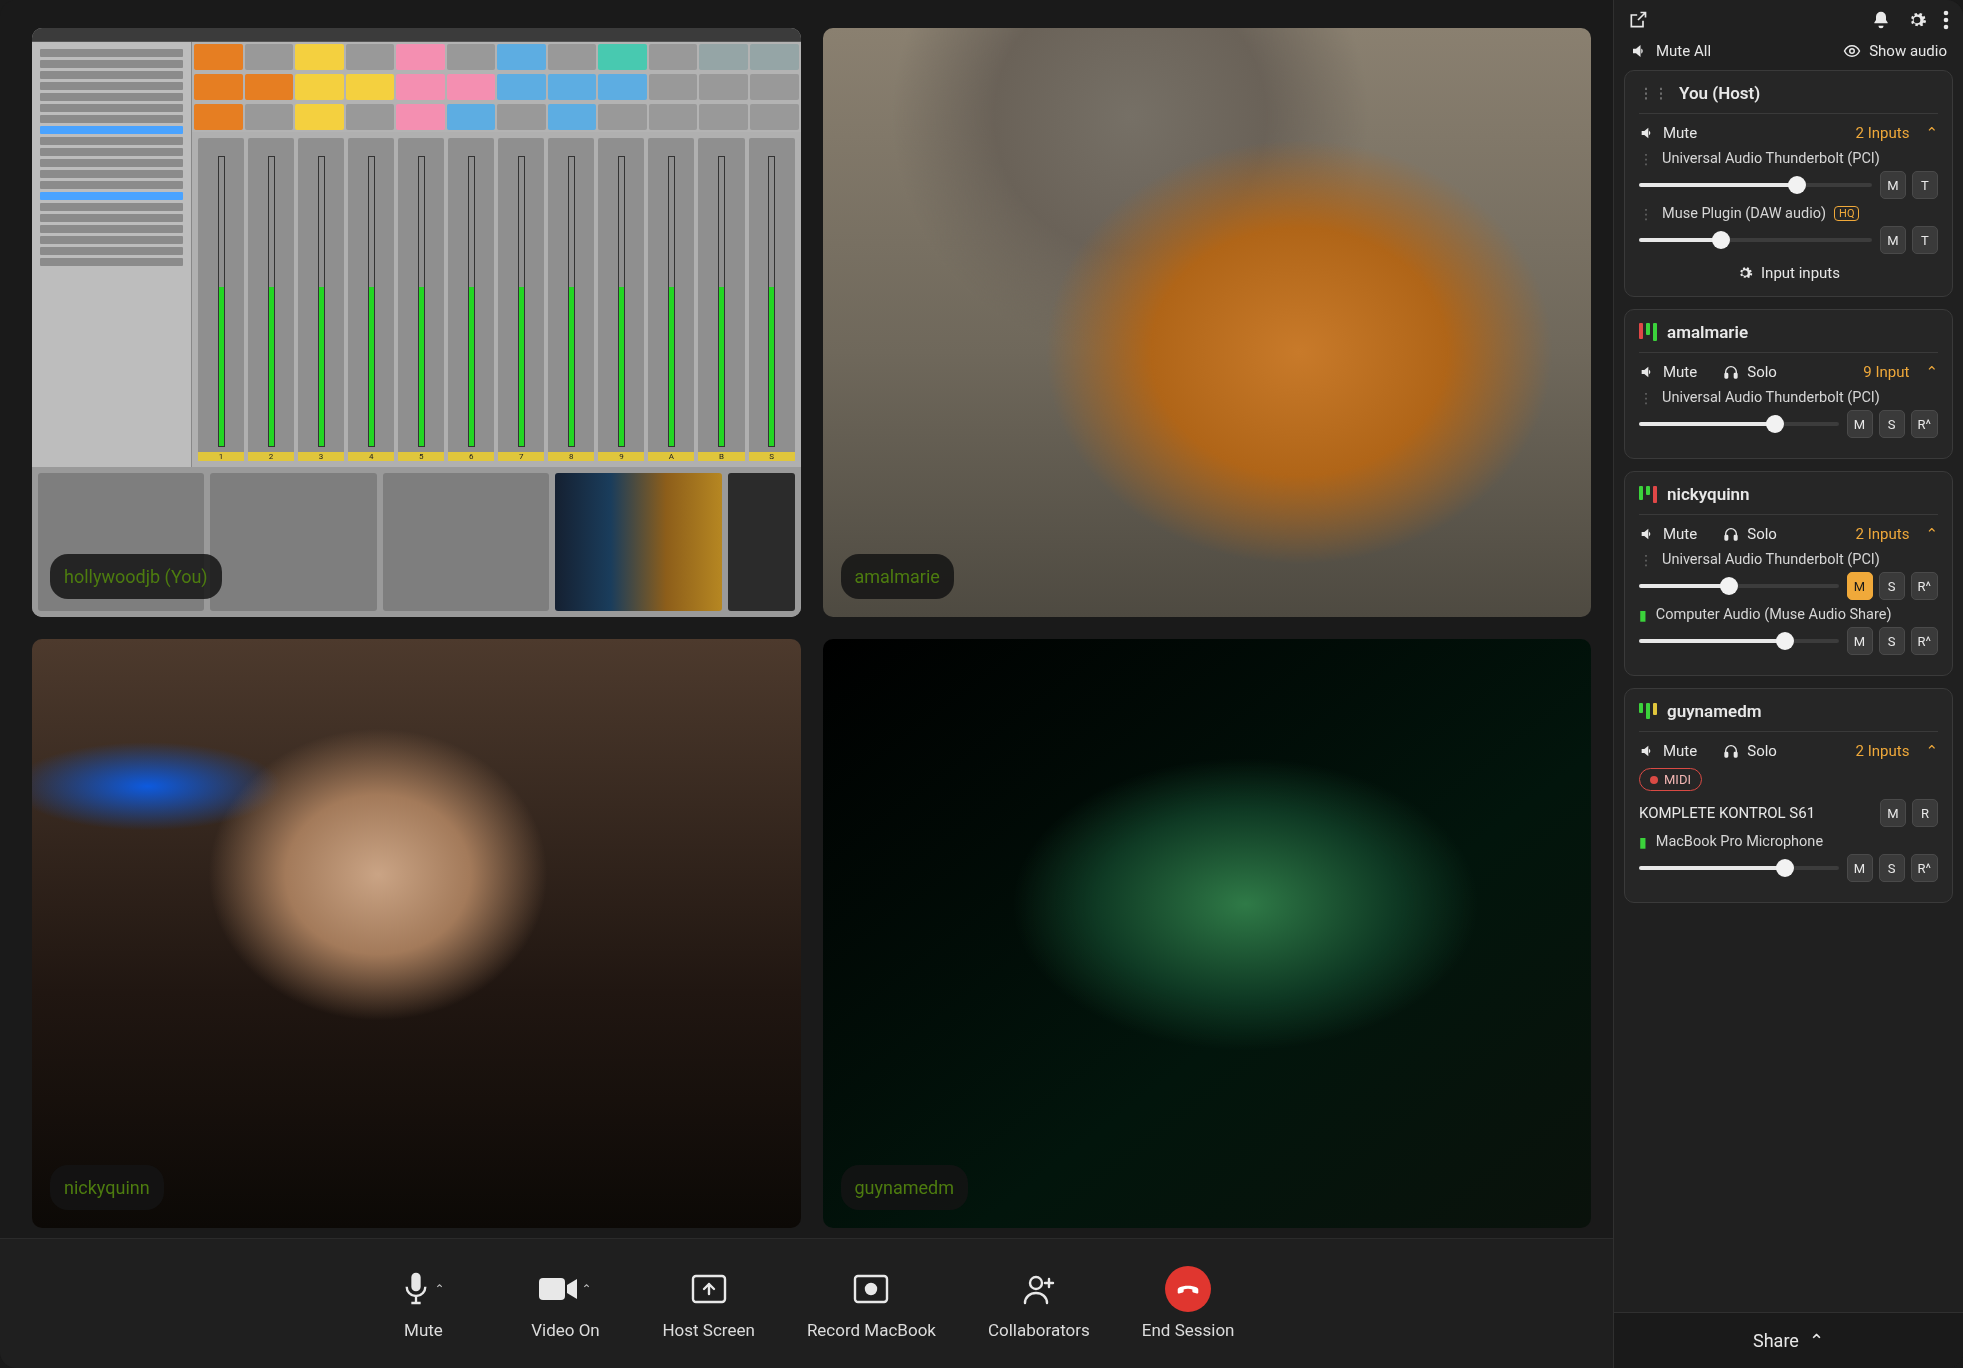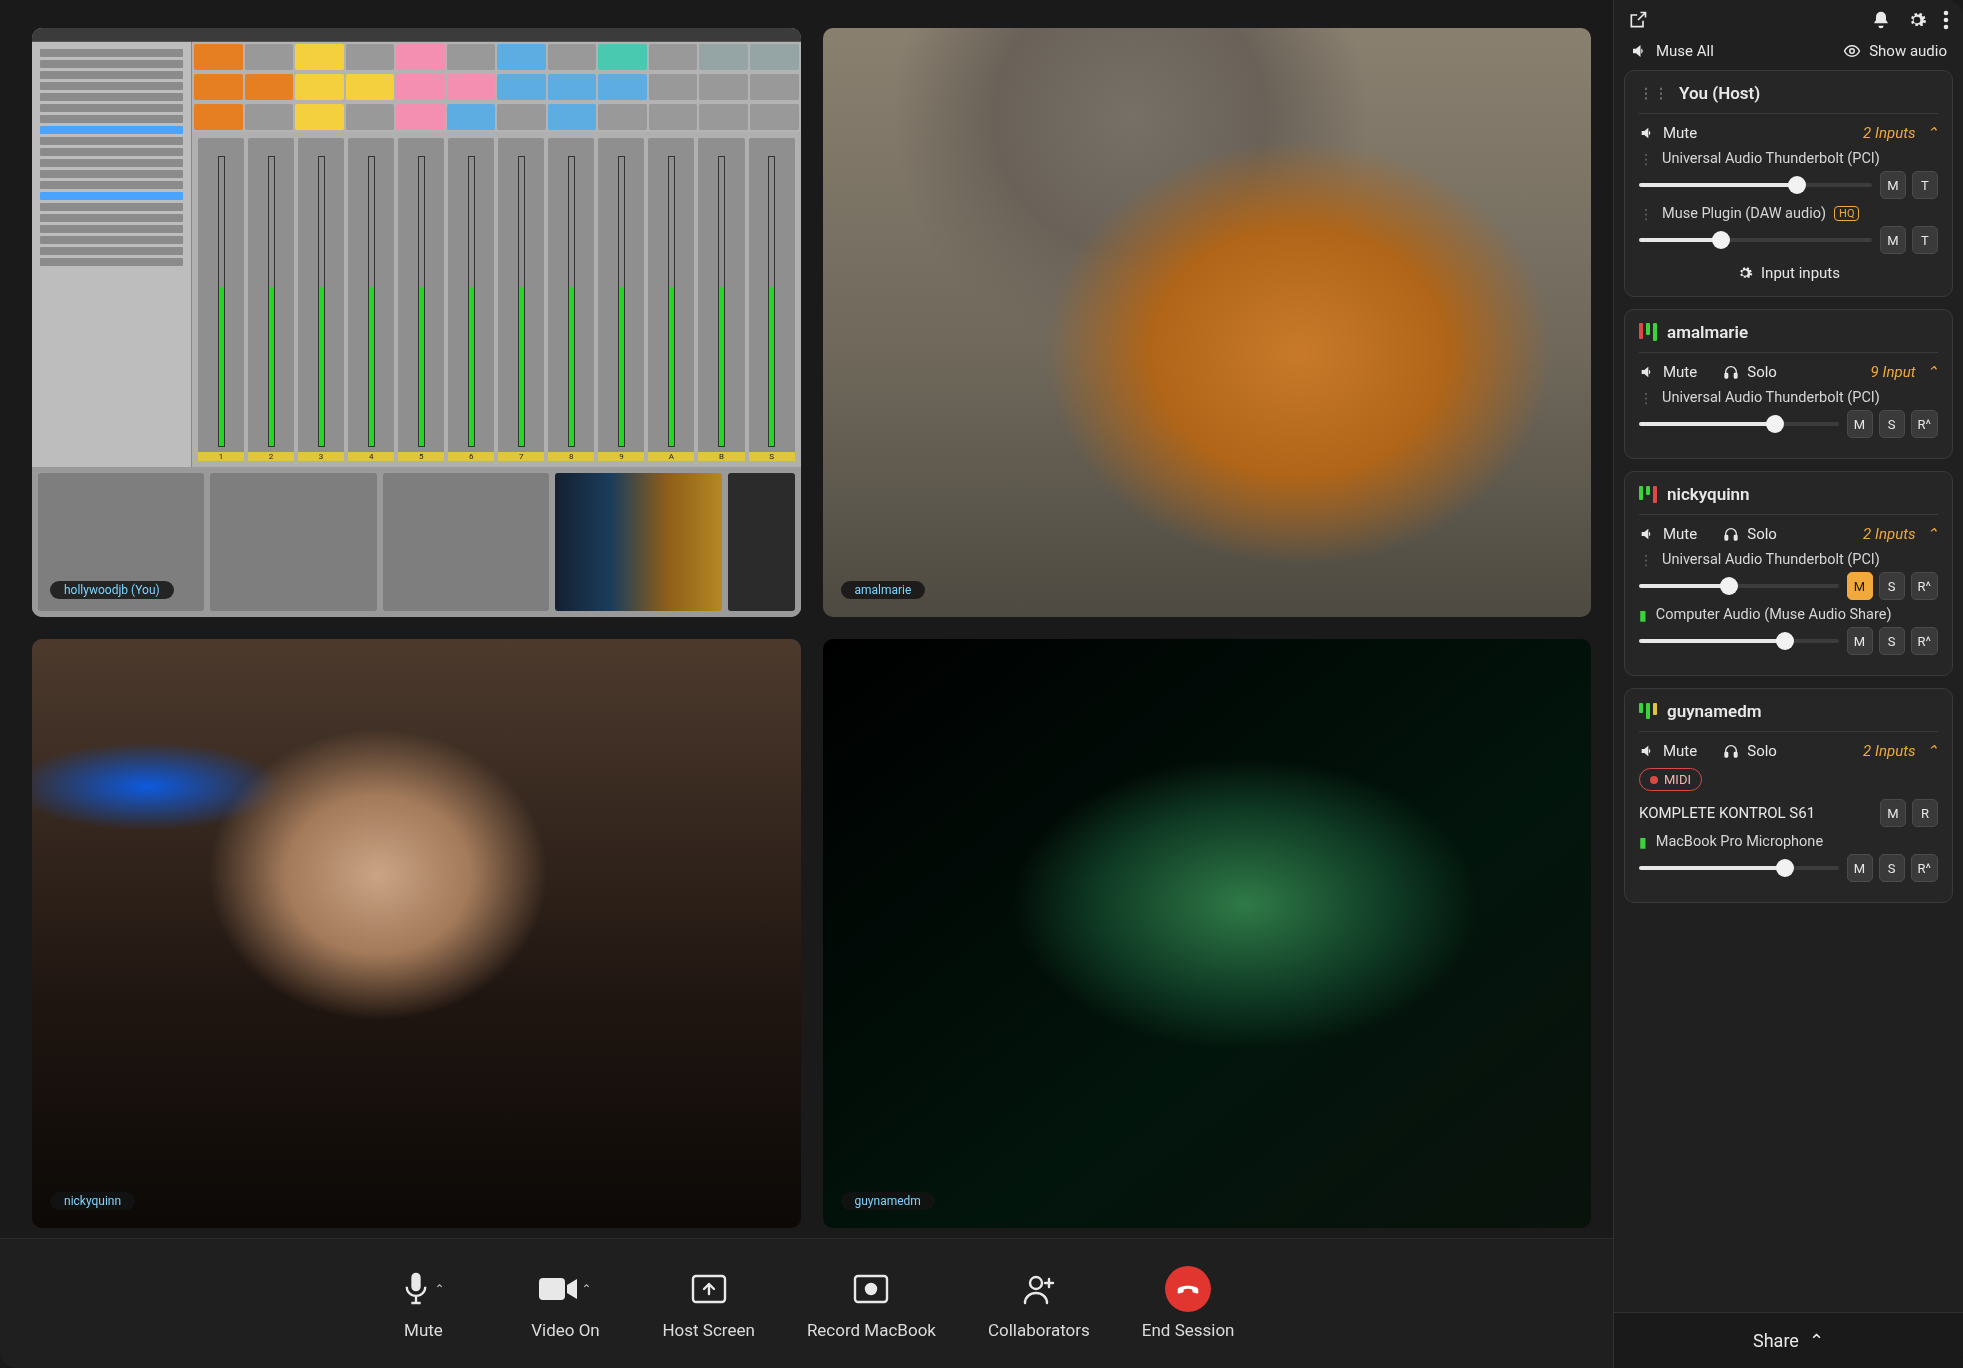--- a/index.html
+++ b/index.html
@@ -37,23 +37,23 @@
     position: relative;
     border-radius: 10px;
     overflow: hidden;
     background: #0c0c0c;
   }
   .tile .name-tag {
     position: absolute;
     left: 18px;
     bottom: 18px;
     background: rgba(20,20,20,0.85);
-    color: #7dd3fc;
-    font-size: 12px;
-    padding: 2px 14px;
+    color: #4d7c0f;
+    font-size: 18px;
+    padding: 12px 14px;
     border-radius: 18px;
   }
   
   .daw {
     width: 100%; height: 100%;
     background: #a7a7a7;
     display: grid;
     grid-template-rows: 14px 1fr 150px;
   }
   .daw-top { background:#3b3b3b; border-bottom:1px solid #555; }
@@ -149,21 +149,21 @@
     border:1px solid #3a3a3a;
     border-radius:10px;
     padding:12px 14px 14px 14px;
   }
   .card-head { display:flex; align-items:center; gap:10px; font-weight:600; font-size:17px; padding-bottom:10px; border-bottom:1px solid #3a3a3a; margin-bottom:10px;}
   .vu { display:flex; gap:3px; }
   .vu .bar { width:4px; border-radius:1px; }
   .ctl-row { display:flex; align-items:center; justify-content:space-between; margin-bottom:8px;}
   .ctl-row .left { display:flex; gap:26px; align-items:center;}
   .ctl-row .ico-label{display:flex; gap:8px; align-items:center; cursor:pointer; color:#e6e6e6;}
-  .inputs-tag { color:#f0a93a; display:flex; gap:10px; align-items:center; cursor:pointer;font-style:italic;}
+  .inputs-tag { color:#f0a93a; display:flex; gap:16px; align-items:center; cursor:pointer;}
   .input-line { display:flex; align-items:center; gap:8px; color:#d6d6d6; font-size:14.5px; margin:6px 0 4px 0;}
   .grip { color:#6c6c6c; font-size:14px; letter-spacing:1px;}
   .hq { border:1px solid #f0a93a; color:#f0a93a; border-radius:4px; font-size:11px; padding:0 4px; }
   .slider-row { display:flex; align-items:center; gap:8px; margin-bottom:6px;}
   .slider {
     position:relative; flex:1; height:22px;
   }
   .slider .track{ position:absolute; top:50%; left:0; right:0; height:4px; background:#3c3c3c; border-radius:2px; transform:translateY(-50%);}
   .slider .fill{ position:absolute; top:50%; left:0; height:4px; background:#e8e8e8; border-radius:2px; transform:translateY(-50%);}
   .slider .knob{ position:absolute; top:50%; width:18px;height:18px;border-radius:50%;background:#f2f2f2; transform:translate(-50%,-50%);}    
@@ -426,21 +426,21 @@
             <circle cx="3" cy="10" r="2.3"></circle>
             <circle cx="3" cy="17" r="2.3"></circle>
           </svg>
       </div>
     </div>
     <div class="sb-row2">
       <div class="ico-label">
         <svg width="18" height="18" viewBox="0 0 24 24" fill="#e8e8e8">
             <path d="M4 9v6h4l6 5V4L8 9H4zm13 3a4 4 0 0 0-2-3.5v7A4 4 0 0 0 17 12z"></path>
           </svg>
-        <span>Muse All</span>
+        <span>Mute All</span>
       </div>
       <div class="ico-label">
         <svg width="18" height="18" viewBox="0 0 24 24" fill="none" stroke="#e8e8e8" stroke-width="2">
             <path d="M2 12s3.5-7 10-7 10 7 10 7-3.5 7-10 7S2 12 2 12z"></path>
             <circle cx="12" cy="12" r="3"></circle>
           </svg>
         <span>Show audio</span>
       </div>
     </div>
 

